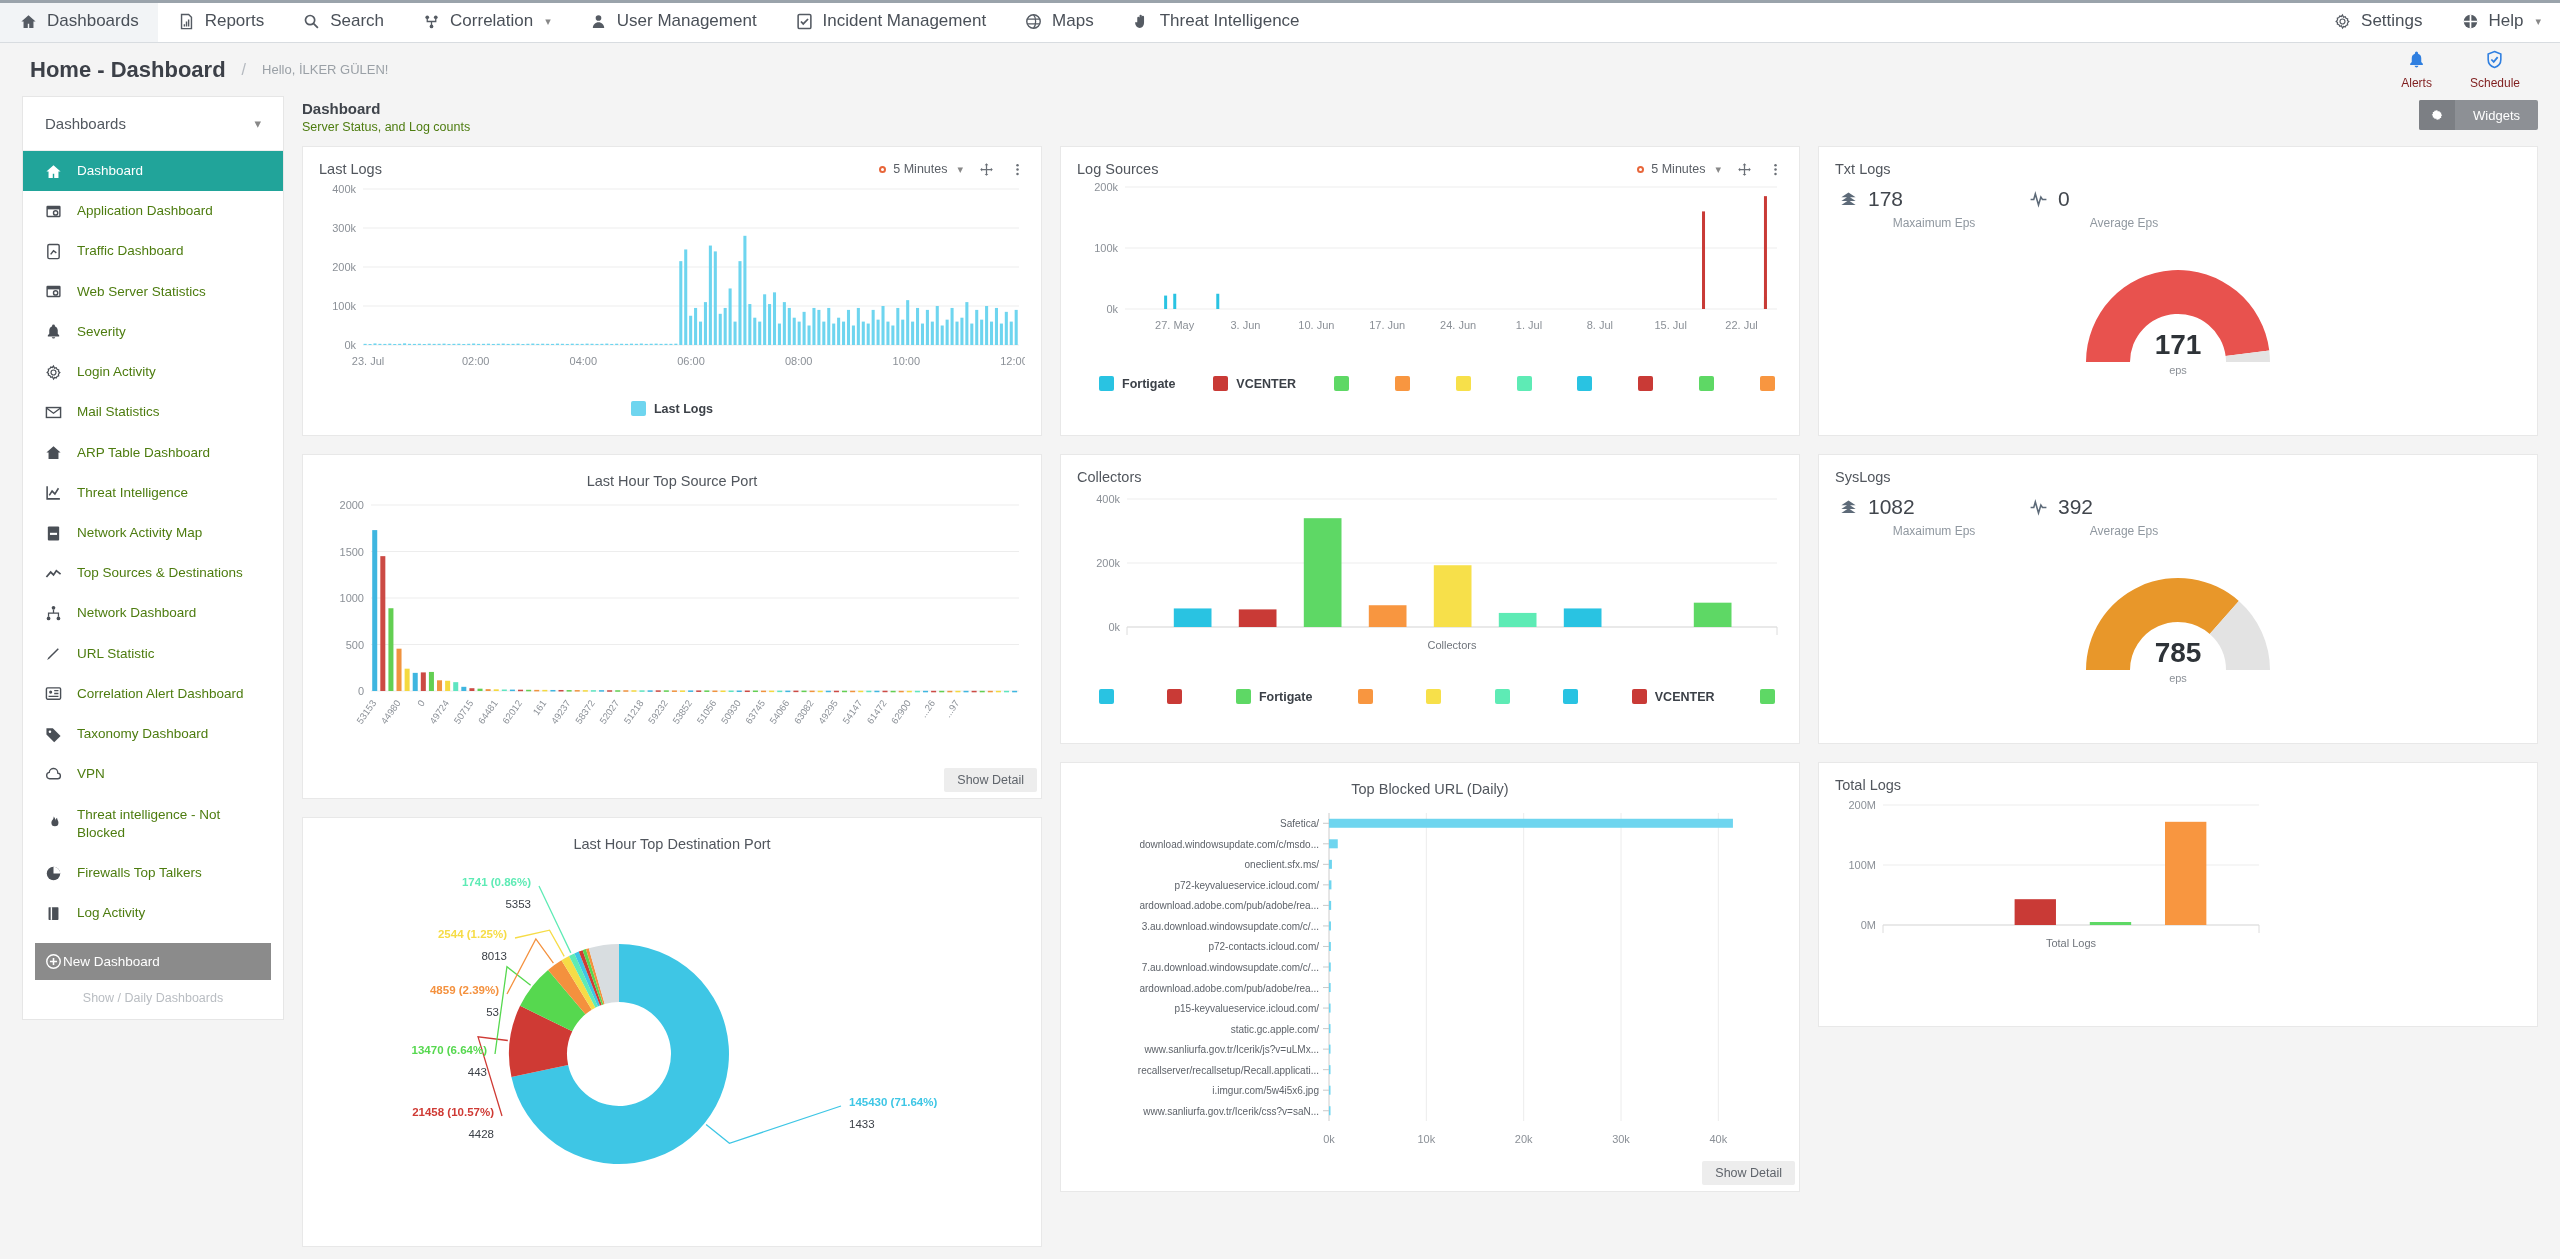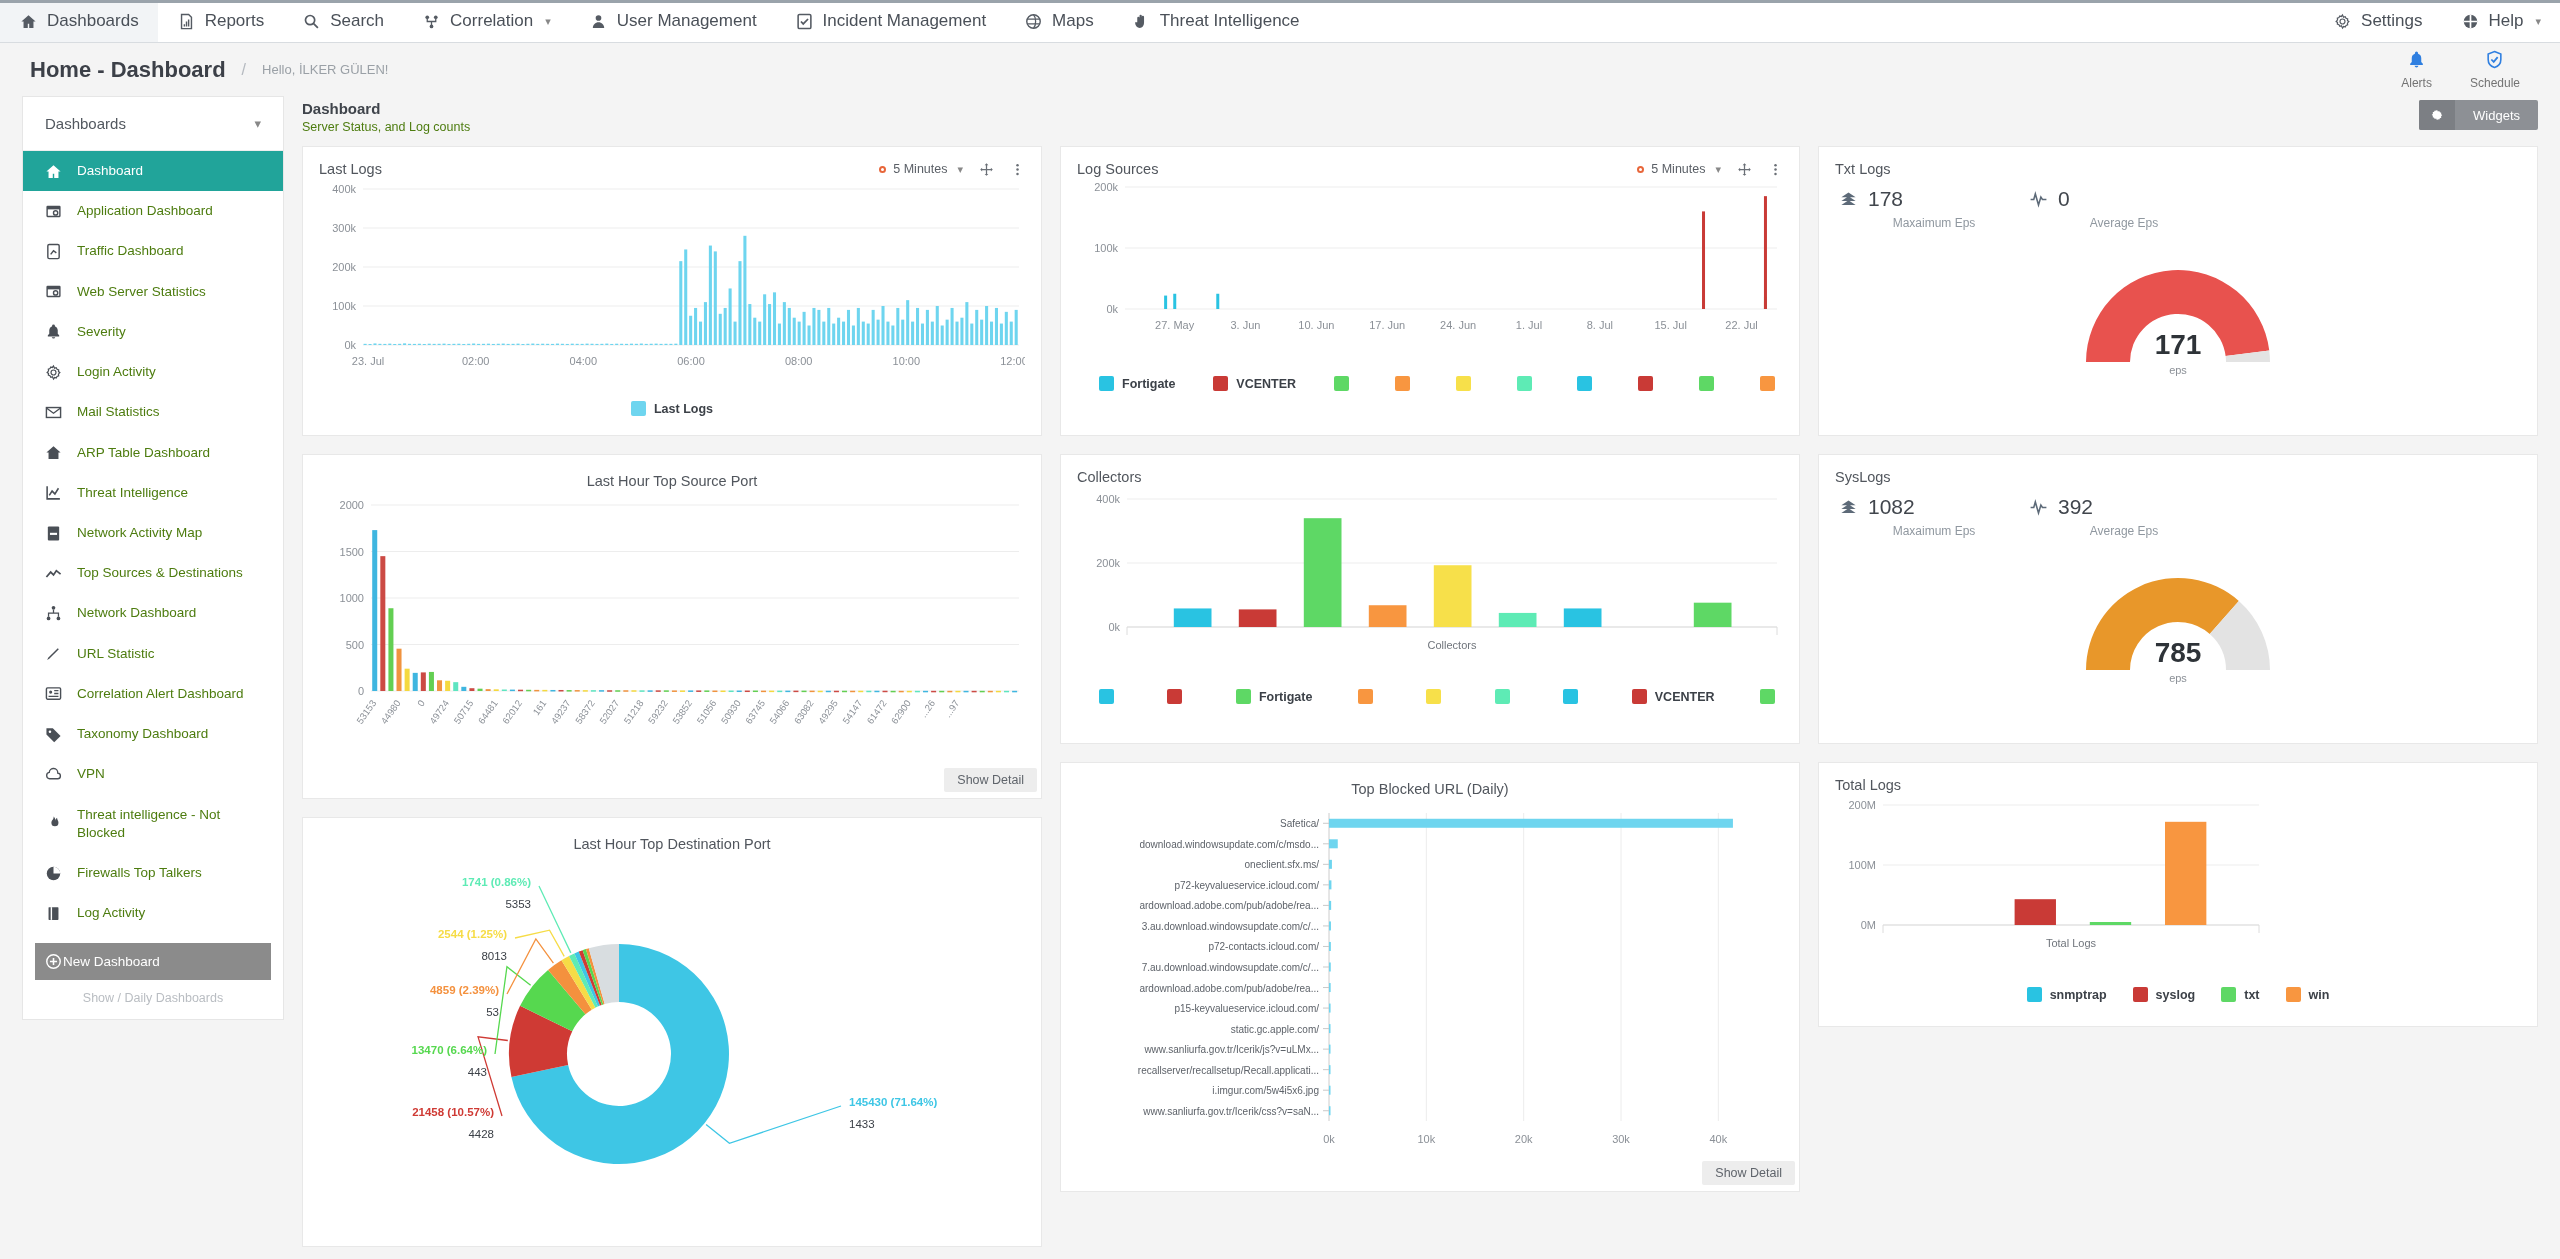--- a/index.html
+++ b/index.html
@@ -39,21 +39,21 @@
     display: flex; align-items: center;
     padding: 0 30px;
   }
   .pagehead h1 { font-size: 22px; font-weight: bold; color: #3c4048; }
   .pagehead .sep { margin: 0 16px; color: #b4b9bf; font-size: 16px; }
   .pagehead .hello { font-size: 13px; color: #9aa0a6; }
   .head-right { margin-left: auto; display: flex; gap: 38px; padding-right: 10px; }
   .head-btn { display: flex; flex-direction: column; align-items: center; gap: 3px; cursor: pointer; }
   .head-btn .hicon { color: #2f7fe0; }
   .head-btn .hicon svg { width: 19px; height: 19px; fill: currentColor; }
-  .head-btn .hlabel { font-size: 12px; color: #737373; }
+  .head-btn .hlabel { font-size: 12px; color: #7f1d1d; }
 
   
   .body-wrap { display: flex; padding: 0 22px 0 22px; gap: 18px; height: calc(1259px - 43px - 53px); }
 
   
   .sidebar {
     width: 262px; flex: 0 0 262px;
     background: #ffffff;
     border: 1px solid #e6e6e6;
     align-self: flex-start;
@@ -1122,36 +1122,18 @@
               <line x1="48" y1="12" x2="424" y2="12" stroke="#ededed" stroke-width="1"></line>
               <text x="41" y="16" class="axis-lbl" text-anchor="end">200M</text>
               <line x1="48" y1="132" x2="424" y2="132" stroke="#dcdcdc" stroke-width="1"></line>
               <line x1="48" y1="132" x2="48" y2="140" stroke="#dcdcdc" stroke-width="1"></line>
               <line x1="424" y1="132" x2="424" y2="140" stroke="#dcdcdc" stroke-width="1"></line>
               <rect x="179.6" y="106.2" width="41.36000000000001" height="25.8" fill="#c93a36"></rect>
               <rect x="254.8" y="129" width="41.36000000000001" height="3" fill="#5ed865"></rect>
               <rect x="330" y="28.799999999999997" width="41.36000000000001" height="103.2" fill="#f89640"></rect>
               <text x="236" y="154" class="axis-title" text-anchor="middle">Total Logs</text>
             </svg>
-          <div class="legend" id="legend-total-logs">
-              <div class="lg">
-                <span class="swatch" style="background: rgb(41, 195, 226);"></span>
-                <span>snmptrap</span>
-              </div>
-              <div class="lg">
-                <span class="swatch" style="background: rgb(201, 58, 54);"></span>
-                <span>syslog</span>
-              </div>
-              <div class="lg">
-                <span class="swatch" style="background: rgb(94, 216, 101);"></span>
-                <span>txt</span>
-              </div>
-              <div class="lg">
-                <span class="swatch" style="background: rgb(248, 150, 64);"></span>
-                <span>win</span>
-              </div>
-            </div>
         </div>
       </div>
 
     </div>
   </div>
 </div>
 
 </body></html>

